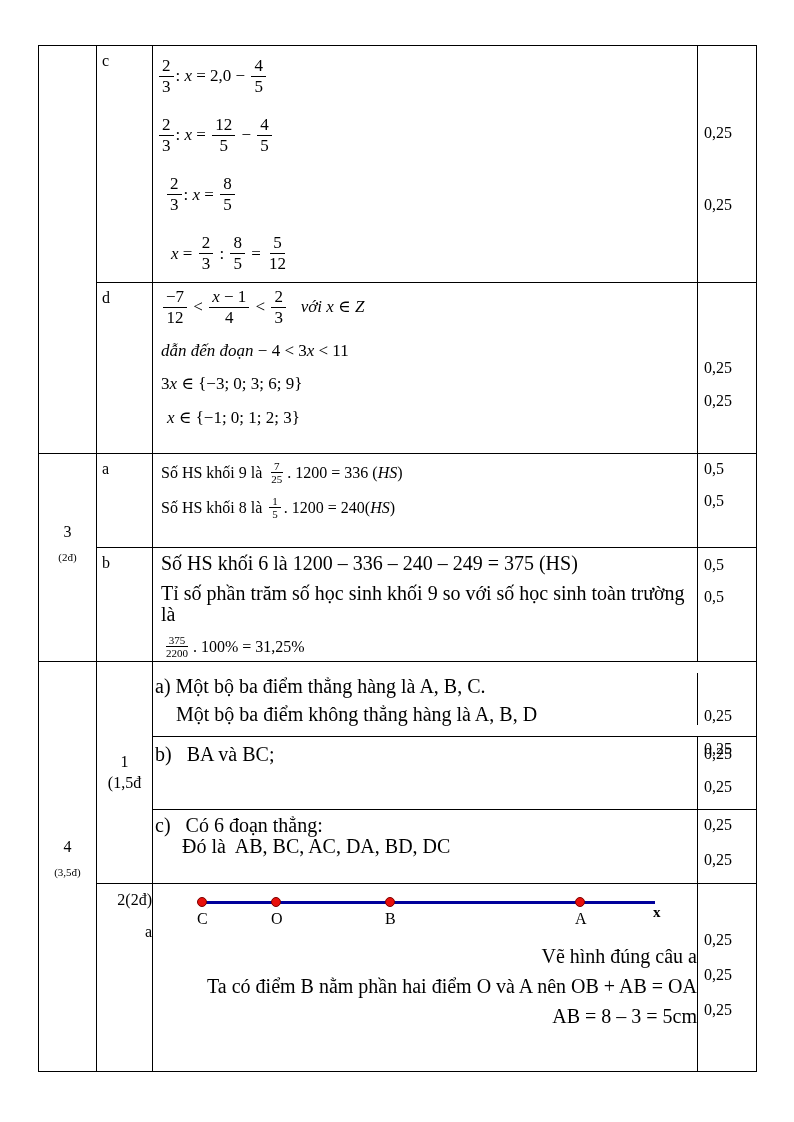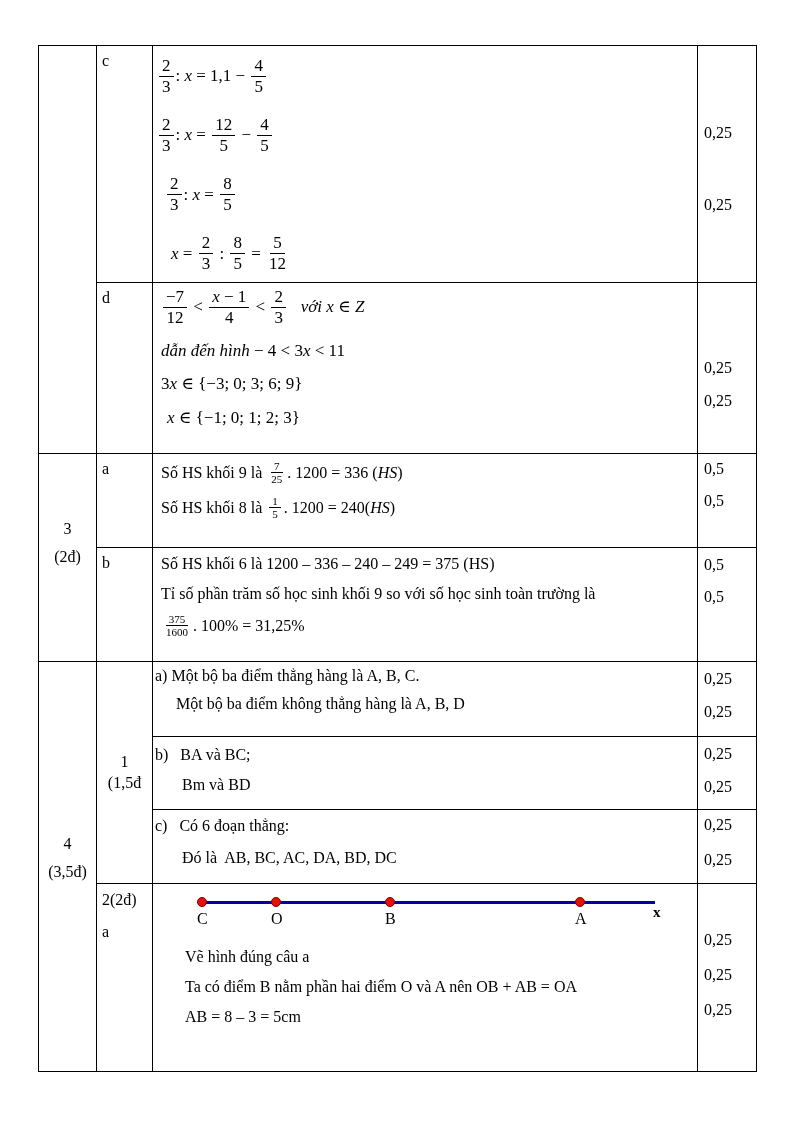--- a/index.html
+++ b/index.html
@@ -29,54 +29,54 @@
   .row3a{height:93px;}
   .row3b{flex:1;}
   .colp{width:56px;border-right:1px solid #000;box-sizing:border-box;
         padding:6px 0 0 5px;flex-shrink:0;}
   .colc{width:545px;border-right:1px solid #000;box-sizing:border-box;
         display:flex;flex-direction:column;min-width:0;}
   .colpts{flex:1;position:relative;}
   .pt{position:absolute;left:6px;font-size:16px;}
   
   .ml{display:flex;align-items:center;white-space:pre-wrap;font-size:17px;line-height:1.2;}
-  .tline{white-space:pre-wrap;font-size:16px;line-height:21px;}
+  .tline{white-space:pre-wrap;font-size:20px;line-height:21px;}
   .it{font-style:italic;}
   .up{font-style:normal;}
   .frac{display:inline-flex;flex-direction:column;align-items:center;
         vertical-align:middle;margin:0 2px;line-height:1.18;}
   .frac .num{border-bottom:1px solid #000;padding:0 3px;display:flex;white-space:pre-wrap;}
   .frac .den{padding:0 2px;display:flex;white-space:pre-wrap;}
   .frac.small{font-size:11px;line-height:1.1;margin:0 3px;}
   
   .mc-c{padding:10px 0 0 4px;gap:18px;}
   .ind8{margin-left:8px;} .ind14{margin-left:14px;} .ind6{margin-left:6px;}
   .mc-d{padding:4px 0 0 8px;gap:13px;}
   .mc-3a{padding:6px 0 0 8px;gap:10px;}
   .mc-3b{padding:5px 0 0 8px;gap:9px;}
   .blk-a .colc{padding:3px 0 0 2px;gap:7px;}
   .blk-b .colc{padding:7px 0 0 2px;gap:9px;}
-  .blk-c .colc{padding:5px 0 0 2px;gap:11px;}
+  .blk-c .colc{padding:5px 0 0 2px;}
   .sub2-content{position:relative;padding:62px 0 0 32px;gap:9px;}
   .indent21{margin-left:21px;} .indent27{margin-left:27px;}
   
   .qnum{font-size:16px;}
-  .qscore{font-size:16px;margin-top:10px;}
+  .qscore{font-size:11px;margin-top:10px;}
   .colq-b{padding-bottom:30px;box-sizing:border-box;}
   .colq-c{padding-bottom:18px;box-sizing:border-box;}
   
   #sub1{height:221px;display:flex;box-sizing:border-box;}
-  #sub2{flex:1;display:flex;border-top:1px solid #000;box-sizing:border-box;}
+  #sub2{flex:1;display:flex;border-top:1px solid #000;box-sizing:border-box;text-align:right;}
   .sub1-part{width:56px;border-right:1px solid #000;box-sizing:border-box;flex-shrink:0;
              display:flex;flex-direction:column;align-items:center;justify-content:center;}
   .sub1-part .l2{margin-top:3px;font-family:Liberation Serif, serif;}
   .sub1-body{flex:1;display:flex;flex-direction:column;min-width:0;}
   .blk{display:flex;box-sizing:border-box;}
   .blk + .blk{border-top:1px solid #000;}
-  .blk-a{height:74px;} .blk-b{height:73px;} .blk-c{flex:1;}
+  .blk-a{height:74px;align-items:center;} .blk-b{height:73px;} .blk-c{flex:1;}
   .sub2-part{width:56px;border-right:1px solid #000;box-sizing:border-box;flex-shrink:0;
              padding:7px 0 0 5px;}
   .sub2-part .l2{margin-top:14px;}
   
   .nl-fig{position:absolute;left:0;top:0;width:545px;height:60px;}
   .nl-line{position:absolute;top:17px;height:3px;background:#00009b;}
   .nl-dot{position:absolute;width:10px;height:10px;border-radius:50%;
           background:#e8100c;border:1px solid #7a0000;box-sizing:border-box;top:13px;}
   .nl-lab{position:absolute;top:26px;font-size:16px;}
   .nl-x{position:absolute;top:20px;font-size:15px;font-weight:600;}
@@ -89,38 +89,38 @@
 
     <div class="sec" id="secA">
       <div class="colq"></div>
       <div class="secbody">
 
         <div class="row rowc">
           <div class="colp">
             <span>c</span>
           </div>
           <div class="colc mc-c">
-            <div class="ml"><span class="frac"><span class="num">2</span><span class="den">3</span></span><span class="up">: </span><span class="it">x</span><span class="up"> = 1,1 − </span><span class="frac"><span class="num">4</span><span class="den">5</span></span></div>
+            <div class="ml"><span class="frac"><span class="num">2</span><span class="den">3</span></span><span class="up">: </span><span class="it">x</span><span class="up"> = 2,0 − </span><span class="frac"><span class="num">4</span><span class="den">5</span></span></div>
             <div class="ml"><span class="frac"><span class="num">2</span><span class="den">3</span></span><span class="up">: </span><span class="it">x</span><span class="up"> = </span><span class="frac"><span class="num">12</span><span class="den">5</span></span><span class="up"> − </span><span class="frac"><span class="num">4</span><span class="den">5</span></span></div>
             <div class="ml ind8"><span class="frac"><span class="num">2</span><span class="den">3</span></span><span class="up">: </span><span class="it">x</span><span class="up"> = </span><span class="frac"><span class="num">8</span><span class="den">5</span></span></div>
             <div class="ml ind14"><span class="it">x</span><span class="up"> = </span><span class="frac"><span class="num">2</span><span class="den">3</span></span><span class="up"> : </span><span class="frac"><span class="num">8</span><span class="den">5</span></span><span class="up"> = </span><span class="frac"><span class="num">5</span><span class="den">12</span></span></div>
           </div>
           <div class="colpts">
             <div class="pt" style="top:78px">0,25</div>
             <div class="pt" style="top:150px">0,25</div>
           </div>
         </div>
 
         <div class="row rowd">
           <div class="colp">
             <span>d</span>
           </div>
           <div class="colc mc-d">
             <div class="ml"><span class="frac"><span class="num">−7</span><span class="den">12</span></span><span class="up"> &lt; </span><span class="frac"><span class="num"><span class="it">x</span><span class="up"> − 1</span></span><span class="den">4</span></span><span class="up"> &lt; </span><span class="frac"><span class="num">2</span><span class="den">3</span></span><span class="up">   </span><span class="it">với x ∈ Z</span></div>
-            <div class="ml"><span class="it">dẫn đến hình</span><span class="up"> − 4 &lt; 3</span><span class="it">x</span><span class="up"> &lt; 11</span></div>
+            <div class="ml"><span class="it">dẫn đến đoạn</span><span class="up"> − 4 &lt; 3</span><span class="it">x</span><span class="up"> &lt; 11</span></div>
             <div class="ml"><span class="up">3</span><span class="it">x</span><span class="up"> ∈ {−3; 0; 3; 6; 9}</span></div>
             <div class="ml ind6"><span class="it">x</span><span class="up"> ∈ {−1; 0; 1; 2; 3}</span></div>
           </div>
           <div class="colpts">
             <div class="pt" style="top:76px">0,25</div>
             <div class="pt" style="top:109px">0,25</div>
           </div>
         </div>
 
       </div>
@@ -147,21 +147,21 @@
           </div>
         </div>
 
         <div class="row row3b">
           <div class="colp">
             <span>b</span>
           </div>
           <div class="colc mc-3b">
             <div class="tline">Số HS khối 6 là 1200 – 336 – 240 – 249 = 375 (HS)</div>
             <div class="tline">Tỉ số phần trăm số học sinh khối 9 so với số học sinh toàn trường là</div>
-            <div class="ml" style="font-size:16px"><span class="frac small"><span class="num">375</span><span class="den">1600</span></span><span class="up">. 100% = 31,25%</span></div>
+            <div class="ml" style="font-size:16px"><span class="frac small"><span class="num">375</span><span class="den">2200</span></span><span class="up">. 100% = 31,25%</span></div>
           </div>
           <div class="colpts">
             <div class="pt" style="top:8px">0,5</div>
             <div class="pt" style="top:40px">0,5</div>
           </div>
         </div>
 
       </div>
     </div>
 
@@ -186,21 +186,20 @@
               </div>
               <div class="colpts">
                 <div class="pt" style="top:8px">0,25</div>
                 <div class="pt" style="top:41px">0,25</div>
               </div>
             </div>
 
             <div class="blk blk-b">
               <div class="colc">
                 <div class="tline">b)   BA và BC;</div>
-                <div class="tline indent27">Bm và BD</div>
               </div>
               <div class="colpts">
                 <div class="pt" style="top:8px">0,25</div>
                 <div class="pt" style="top:41px">0,25</div>
               </div>
             </div>
 
             <div class="blk blk-c">
               <div class="colc">
                 <div class="tline">c)   Có 6 đoạn thẳng:</div>

